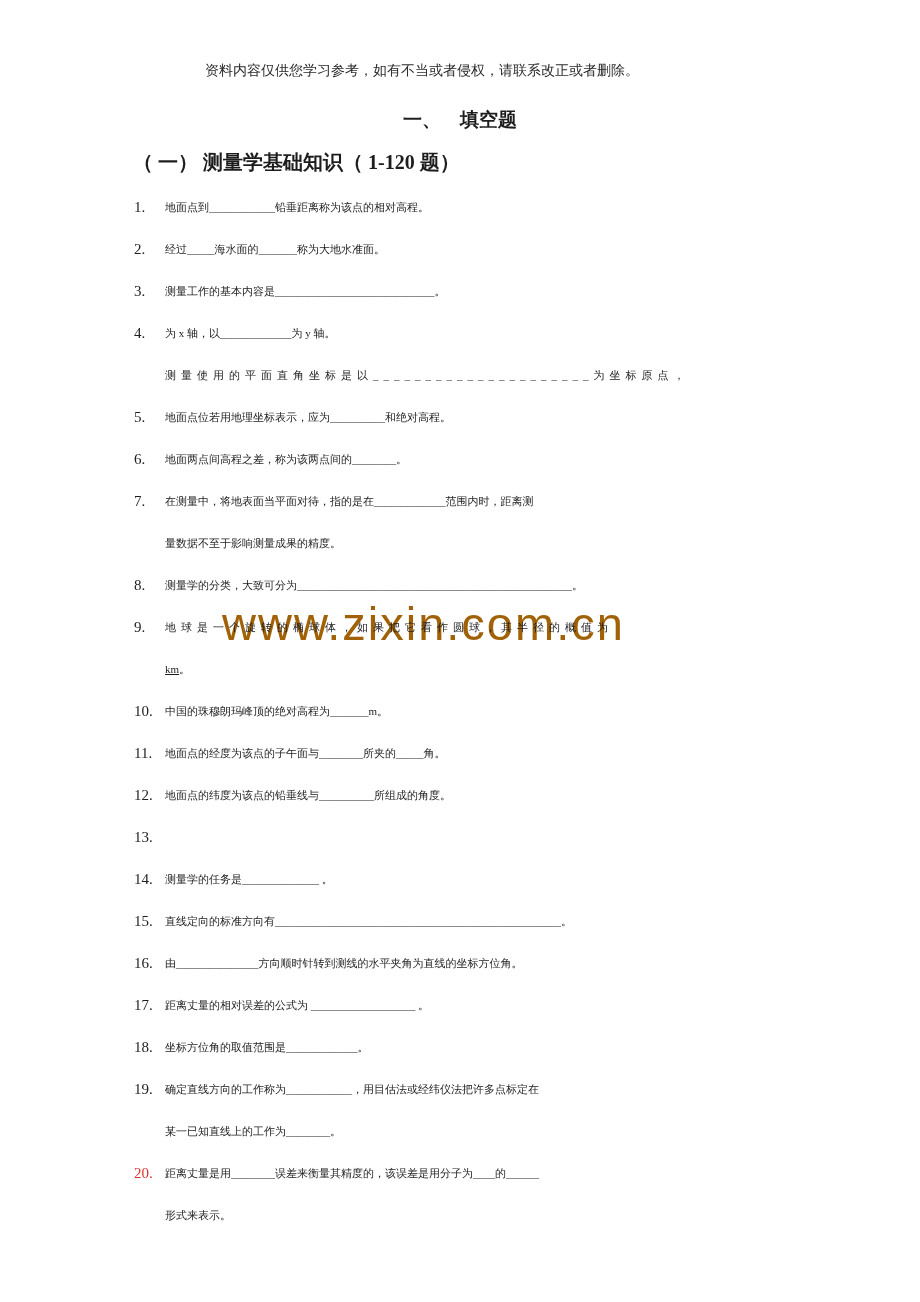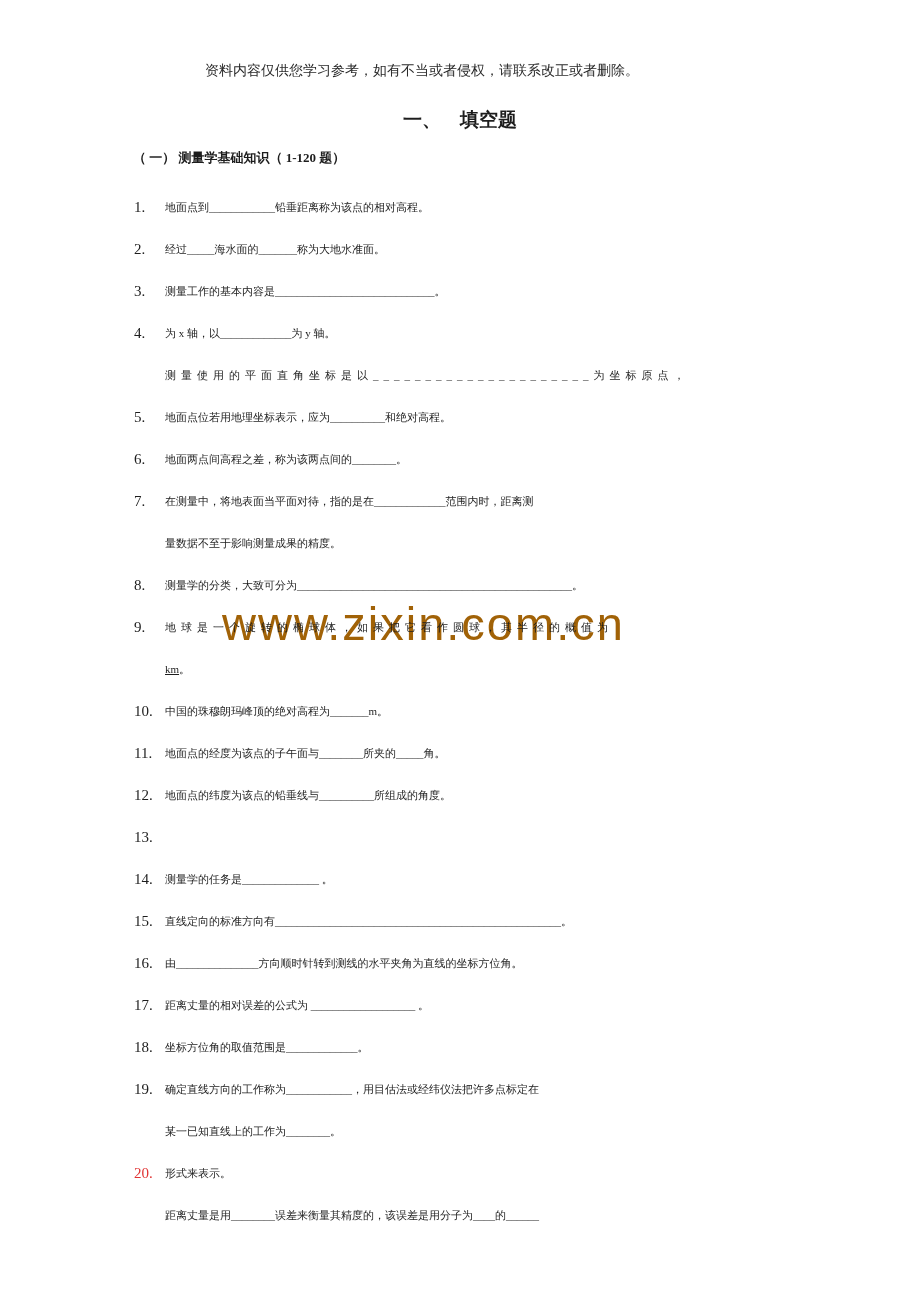--- a/index.html
+++ b/index.html
@@ -26,21 +26,21 @@
     top: 107px; left: 0;
     width: 920px;
     text-align: center;
     font-size: 19px;
     font-weight: bold;
     z-index: 2;
   }
   .section-heading {
     position: absolute;
     top: 149px; left: 133px;
-    font-size: 13px;
+    font-size: 20px;
     font-weight: bold;
     z-index: 2;
   }
   .qlist {
     position: absolute;
     top: 186px; left: 134px;
     width: 710px;
     z-index: 2;
   }
   .q { display: flex; align-items: flex-start; }
@@ -188,18 +188,18 @@
       <div class="q">
         <span class="q-no">19.</span>
         <div class="q-text">
           <div class="q-line">确定直线方向的工作称为____________，用目估法或经纬仪法把许多点标定在</div>
           <div class="q-line">某一已知直线上的工作为________。</div>
         </div>
       </div>
       <div class="q">
         <span class="q-no" style="color: rgb(224, 51, 51);">20.</span>
         <div class="q-text">
+          <div class="q-line">距离丈量是用________误差来衡量其精度的，该误差是用分子为____的______</div>
           <div class="q-line">形式来表示。</div>
-          <div class="q-line">距离丈量是用________误差来衡量其精度的，该误差是用分子为____的______</div>
         </div>
       </div>
     </div>
 </div>
 
 </body></html>

